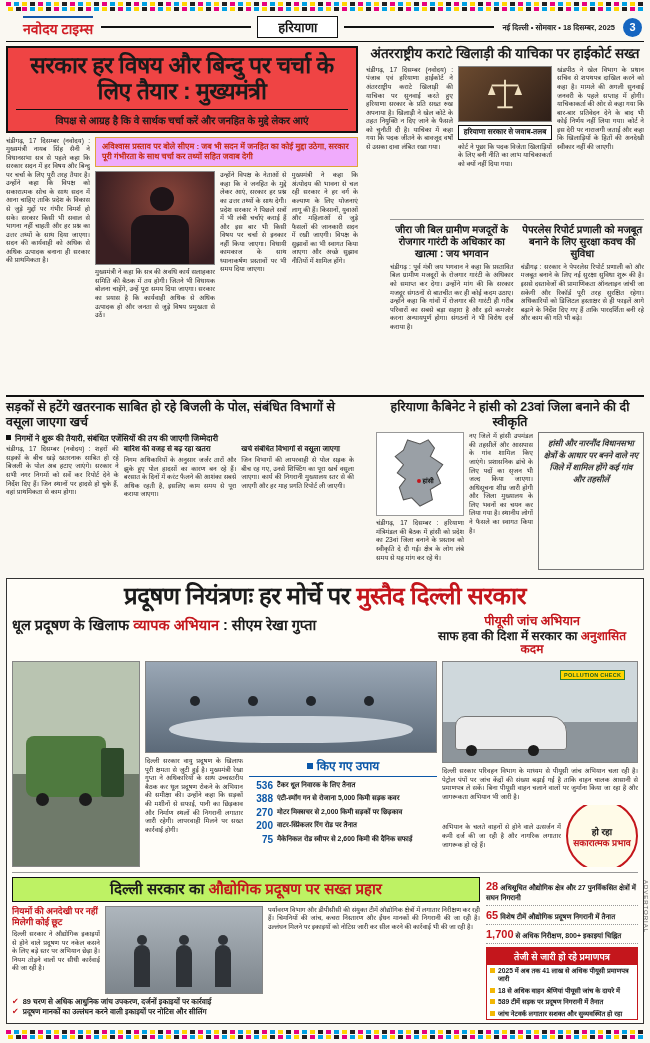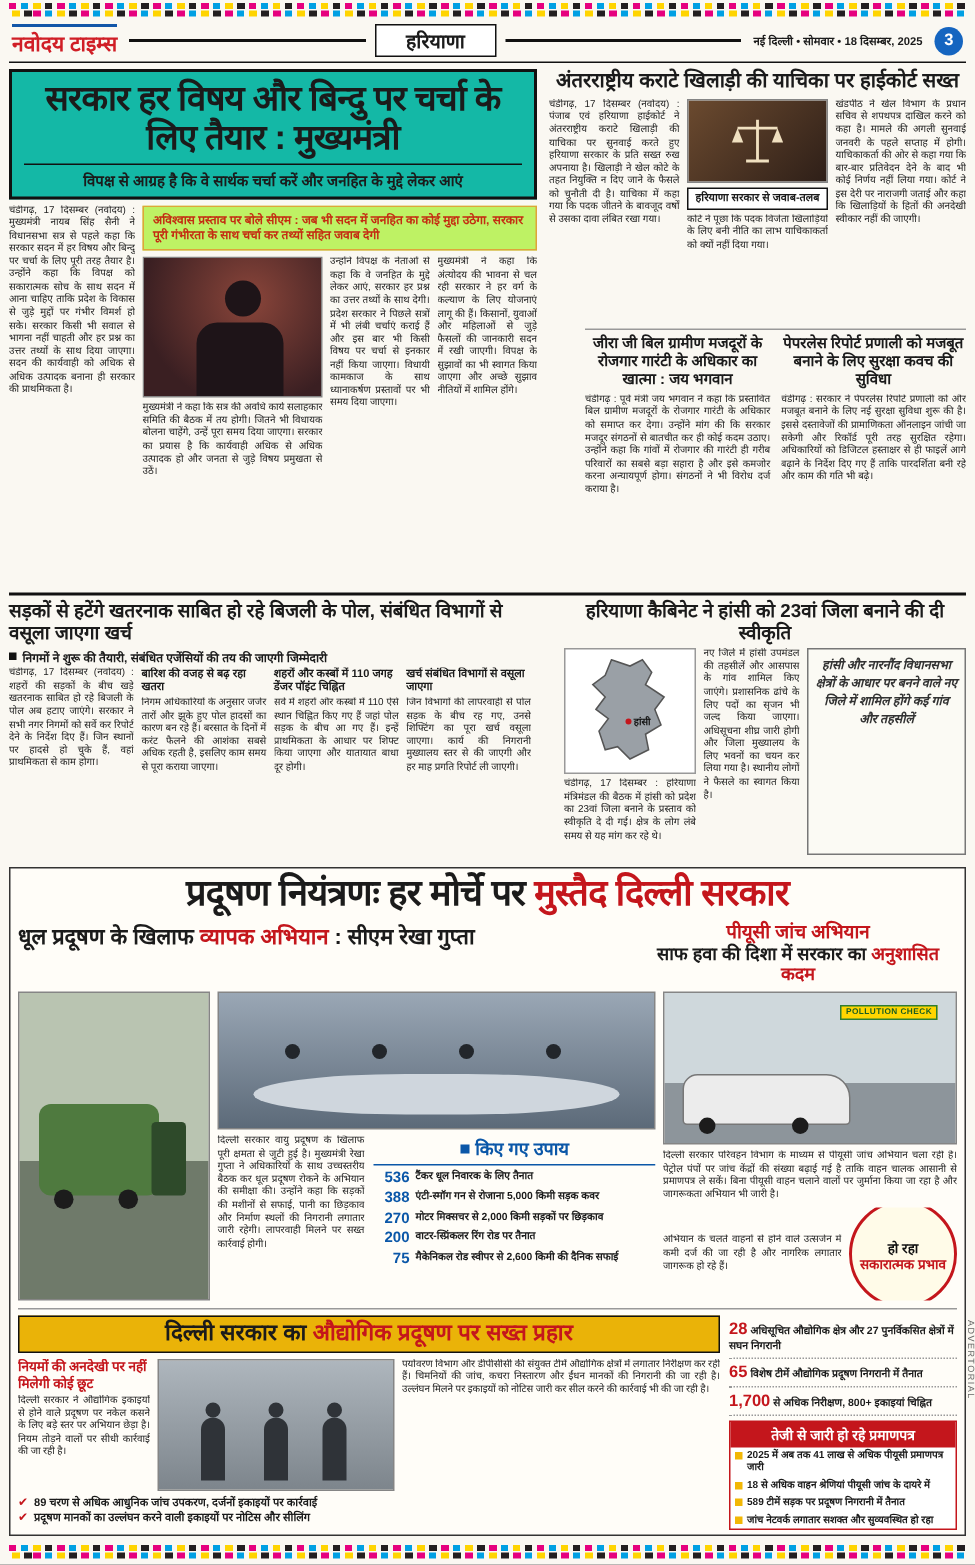--- a/index.html
+++ b/index.html
@@ -8,40 +8,40 @@
     position:relative; width:650px; height:1043px; margin:0 auto;
     background:#faf8f2; color:#1b1b1b; overflow:hidden;
     font-family:"Liberation Sans","DejaVu Sans",sans-serif;
   }
   .red { color:#c4161c; }
   .dots { padding:2px 6px 1px; }
   .dotrow { height:4px; margin-bottom:1px;
     background:repeating-linear-gradient(90deg,#e6007e 0 5px,#faf8f2 5px 8px,#00a0e3 8px 13px,#faf8f2 13px 16px,#ffd400 16px 21px,#faf8f2 21px 24px,#231f20 24px 29px,#faf8f2 29px 32px); }
   .dotrow.r2 { background-position-x:16px; }
 
-  .masthead { display:flex; align-items:center; gap:8px; padding:2px 8px; height:28px; }
+  .masthead { display:flex; align-items:center; gap:8px; padding:2px 8px; height:28px;margin-left:15px; }
   .logo { color:#d01e26; font-weight:800; font-size:14px; border-top:2px solid #1256a8; padding-top:1px; white-space:nowrap; }
   .mast-center { display:flex; align-items:center; flex:1; gap:6px; }
   .mast-line { flex:1; border-top:2.5px solid #111; }
   .edition { border:1.5px solid #111; padding:1px 20px; font-weight:800; font-size:13px; background:#fff; }
   .dateline { font-size:7.5px; font-weight:700; white-space:nowrap; }
   .page-circle { width:19px; height:19px; border-radius:50%; background:#1565c0; color:#fff; font-weight:800; font-size:11px; display:flex; align-items:center; justify-content:center; flex:none; }
   .rule { border-top:1.5px solid #111; margin:0 6px; }
 
   .t { font-size:6.6px; line-height:1.3; text-align:justify; color:#222; overflow:hidden; }
 
   .top-grid { display:flex; gap:8px; padding:4px 6px 2px; }
   .lead-col { width:352px; flex:none; }
-  .lead-head-box { border:2.5px solid #111; padding:5px 8px 3px; background:#14b8a6; }
+  .lead-head-box { border:2.5px solid #111; padding:5px 8px 3px; background:#ef4444; }
   .lead-headline { font-size:23px; line-height:1.12; font-weight:800; text-align:center; letter-spacing:-0.5px; }
   .deck { border-top:1.5px solid #111; margin-top:4px; padding:3px 0 1px; font-size:10px; font-weight:700; text-align:center; }
   .lead-body { display:flex; gap:5px; margin-top:4px; height:246px; overflow:hidden; }
   .lead-p1 { width:84px; flex:none; }
   .lead-right { flex:1; display:flex; flex-direction:column; gap:4px; }
-  .highlight-box { background:#bef264; border:1px solid #dfa43a; color:#c42d12; font-weight:700; font-size:8px; line-height:1.3; padding:4px 6px; }
+  .highlight-box { background:#f0abfc; border:1px solid #dfa43a; color:#c42d12; font-weight:700; font-size:8px; line-height:1.3; padding:4px 6px; }
   .lead-mid-row { display:flex; gap:5px; flex:1; overflow:hidden; }
   .photo-col { width:120px; flex:none; display:flex; flex-direction:column; gap:3px; }
   .colx { flex:1; }
 
   .photo { position:relative; overflow:hidden; border:1px solid #858585; flex:none; }
   .cm-photo { height:94px; background:radial-gradient(circle at 60% 30%, #8a453a, #3a1f22 75%); }
   .sil-head { position:absolute; left:46%; top:16%; width:24px; height:24px; border-radius:50%; background:#1e1418; }
   .sil-body { position:absolute; left:30%; top:46%; width:58px; height:52px; border-radius:14px 14px 0 0; background:#1e1418; }
 
   .right-col { flex:1; min-width:0; }
@@ -108,21 +108,21 @@
   .car { position:absolute; left:6%; bottom:12%; width:58%; height:34%; background:#ececec; border:1px solid #777; border-radius:10px 16px 3px 3px; }
   .cwheel { position:absolute; bottom:6%; width:11px; height:11px; border-radius:50%; background:#1c1c1c; }
   .cw1{left:12%;} .cw2{left:44%;}
   .ad-right-bottom { display:flex; gap:5px; align-items:center; flex:1; overflow:hidden; }
   .impact-badge { width:72px; height:72px; flex:none; border-radius:50%; border:2.5px solid #c4161c; background:#fffbe8; display:flex; flex-direction:column; align-items:center; justify-content:center; text-align:center; padding:4px; }
   .b1 { font-size:9px; font-weight:800; color:#111; }
   .b2 { font-size:9px; font-weight:800; color:#c4161c; line-height:1.15; }
 
   .industrial { display:flex; gap:6px; margin-top:5px; border-top:1px solid #999; padding-top:4px; }
   .ind-left { width:468px; flex:none; }
-  .ind-head-box { border:1.5px solid #111; background:#eab308; padding:3px 4px; text-align:center; font-size:15px; font-weight:800; line-height:1.1; }
+  .ind-head-box { border:1.5px solid #111; background:#bef264; padding:3px 4px; text-align:center; font-size:15px; font-weight:800; line-height:1.1; }
   .ind-row { display:flex; gap:5px; margin-top:4px; height:88px; overflow:hidden;font-family:Liberation Serif, serif; }
   .ind-subcol { width:88px; flex:none; }
   .ind-sub { font-size:9px; font-weight:800; line-height:1.25; margin-bottom:2px; }
   .inspect-photo { width:158px; height:100%; background:linear-gradient(180deg,#aeb6bd,#7d858c); }
   .pers { position:absolute; bottom:6%; width:16px; height:42px; background:#2f3338; border-radius:8px 8px 0 0; }
   .pers::before { content:""; position:absolute; top:-10px; left:3px; width:10px; height:10px; border-radius:50%; background:#2f3338; }
   .p1{left:18%;} .p2{left:45%;} .p3{left:70%;}
   .ind-mid { flex:1; }
   .checks { margin-top:3px; }
   .check { display:flex; gap:4px; font-size:7.4px; font-weight:700; line-height:1.35; align-items:flex-start; }
@@ -232,24 +232,20 @@
       </div>
       <div class="poles-cols">
         <div class="pcol">
           <div class="t">चंडीगढ़, 17 दिसम्बर (नवोदय) : शहरों की सड़कों के बीच खड़े खतरनाक साबित हो रहे बिजली के पोल अब हटाए जाएंगे। सरकार ने सभी नगर निगमों को सर्वे कर रिपोर्ट देने के निर्देश दिए हैं। जिन स्थानों पर हादसे हो चुके हैं, वहां प्राथमिकता से काम होगा।</div>
         </div>
         <div class="pcol">
           <div class="psub">बारिश की वजह से बढ़ रहा खतरा</div>
           <div class="t">निगम अधिकारियों के अनुसार जर्जर तारों और झुके हुए पोल हादसों का कारण बन रहे हैं। बरसात के दिनों में करंट फैलने की आशंका सबसे अधिक रहती है, इसलिए काम समय से पूरा कराया जाएगा।</div>
         </div>
         <div class="pcol">
-          <div class="psub">शहरों और कस्बों में 110 जगह डेंजर पॉइंट चिह्नित</div>
-          <div class="t">सर्वे में शहरों और कस्बों में 110 ऐसे स्थान चिह्नित किए गए हैं जहां पोल सड़क के बीच आ गए हैं। इन्हें प्राथमिकता के आधार पर शिफ्ट किया जाएगा और यातायात बाधा दूर होगी।</div>
-        </div>
-        <div class="pcol">
           <div class="psub">खर्च संबंधित विभागों से वसूला जाएगा</div>
           <div class="t">जिन विभागों की लापरवाही से पोल सड़क के बीच रह गए, उनसे शिफ्टिंग का पूरा खर्च वसूला जाएगा। कार्य की निगरानी मुख्यालय स्तर से की जाएगी और हर माह प्रगति रिपोर्ट ली जाएगी।</div>
         </div>
       </div>
     </div>
 
     <div class="hansi-box">
       <h3 class="band-head center">हरियाणा कैबिनेट ने हांसी को 23वां जिला बनाने की दी स्वीकृति</h3>
       <div class="hansi-row">
         <div class="hansi-mapcol">

